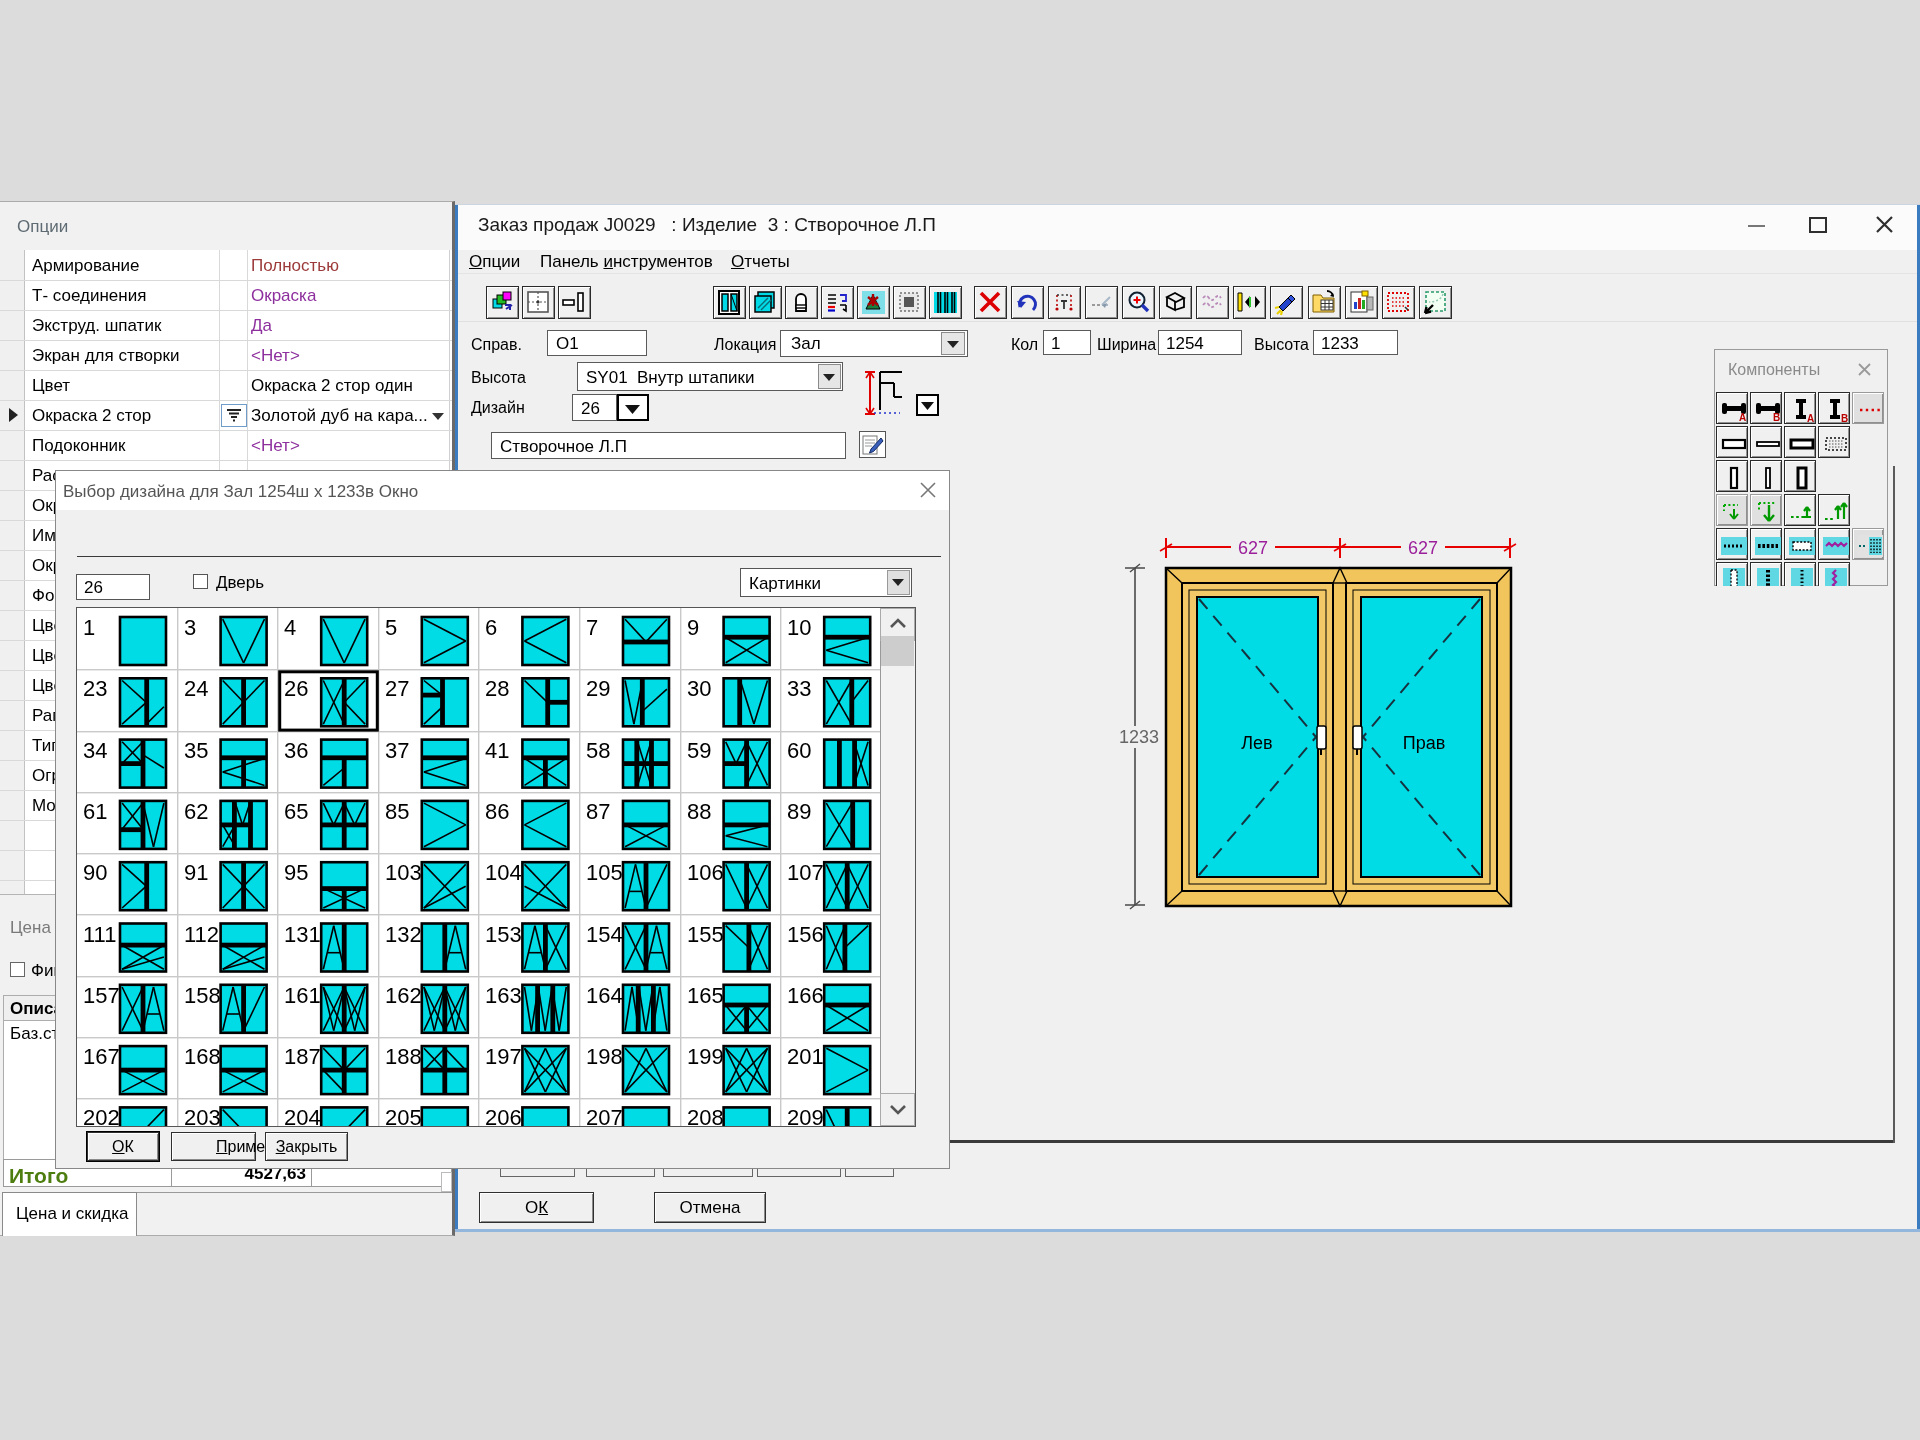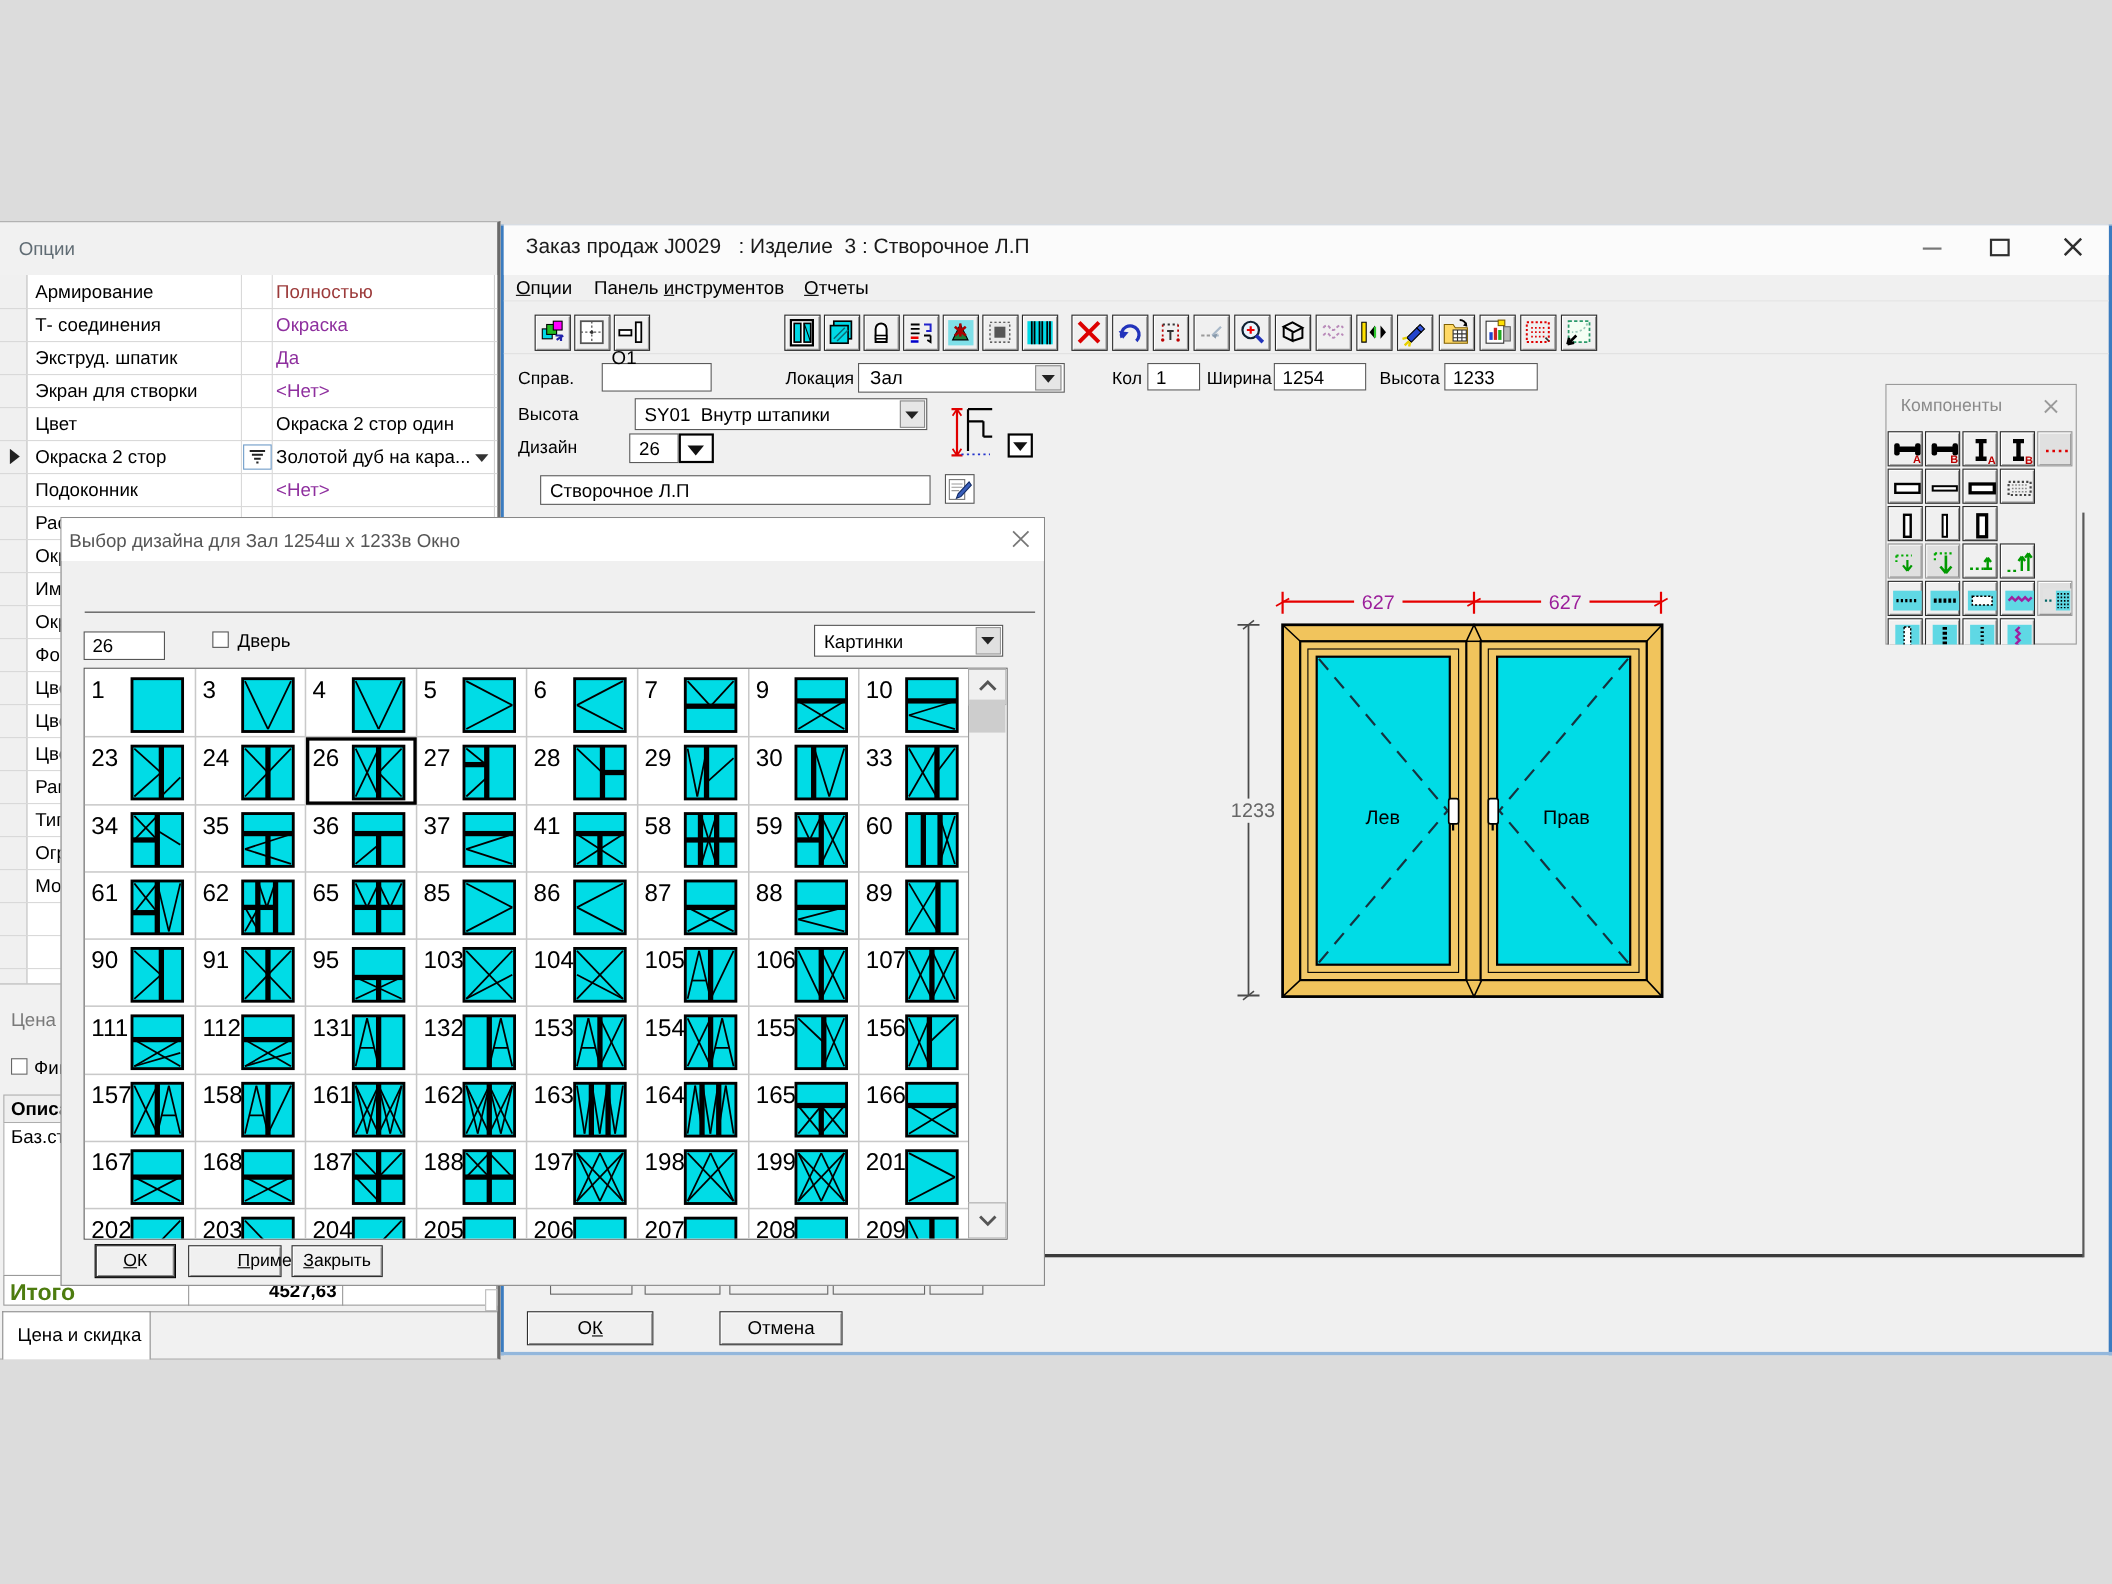--- a/index.html
+++ b/index.html
@@ -185,21 +185,21 @@
   </div>
 <div class="tb" style="left:1419px;top:286px;">
     <svg width="27" height="27" viewBox="0 0 27 27">
       <rect x="4" y="3" width="19" height="19" fill="#f4fff4" stroke="#2a9a6a" stroke-width="1.6" stroke-dasharray="3,2"></rect>
       <path d="M21 5 c-2 6 -8 8 -14 8" fill="none" stroke="#9ac8b8" stroke-width="1.6" stroke-dasharray="2,2"></path>
       <path d="M3 24 l8 -8 M3 24 l1.5 -6 M3 24 l6 -1.5" stroke="#000" stroke-width="2.4"></path>
     </svg>
   </div>
 <div style="position:absolute;left:471px;top:336px;font-size:16px;color:#000;white-space:pre;">Справ.</div>
 <div class="ed" style="position:absolute;left:547px;top:330px;width:100px;height:26px;"></div>
-<div style="position:absolute;left:556px;top:316px;font-size:17px;color:#000;white-space:pre;">O1</div>
+<div style="position:absolute;left:556px;top:334px;font-size:17px;color:#000;white-space:pre;">O1</div>
 <div style="position:absolute;left:714px;top:336px;font-size:16px;color:#000;white-space:pre;">Локация</div>
 <div class="ed" style="position:absolute;left:780px;top:330px;width:188px;height:27px;"></div>
 <div style="position:absolute;left:791px;top:334px;font-size:17px;color:#000;white-space:pre;">Зал</div>
 <div style="position:absolute;left:941px;top:332px;width:24px;height:23px;background:#e6e6e6;border:1px solid #8a8a8a;"></div>
 <svg style="position:absolute;left:945px;top:338px" width="16" height="12">
     <path d="M2 3 L14 3 L8 10 Z" fill="#222"></path>
   </svg>
 <div style="position:absolute;left:1011px;top:336px;font-size:16px;color:#000;white-space:pre;">Кол</div>
 <div class="ed" style="position:absolute;left:1043px;top:330px;width:48px;height:25px;"></div>
 <div style="position:absolute;left:1051px;top:334px;font-size:17px;color:#000;white-space:pre;">1</div>

